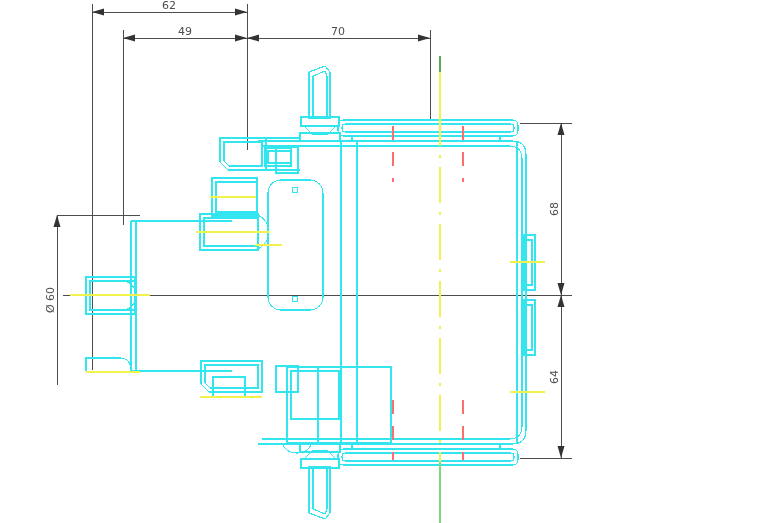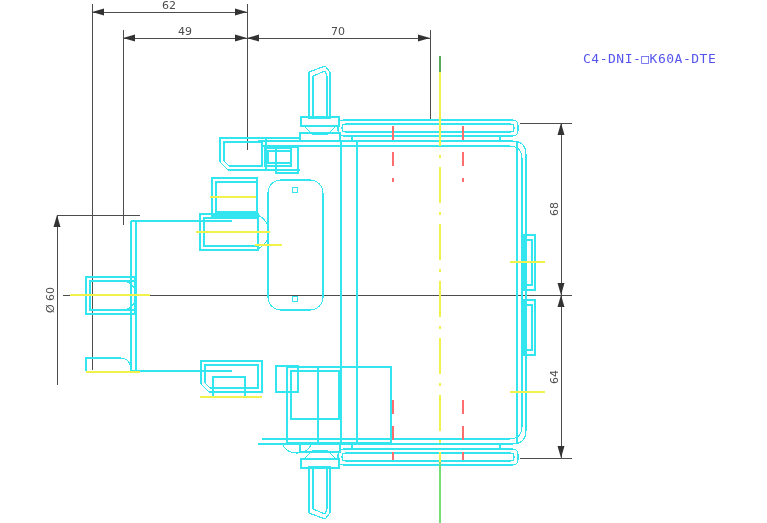--- a/index.html
+++ b/index.html
@@ -230,15 +230,14 @@
       <line x1="196" y1="232" x2="270" y2="232" stroke="#f2f24d" stroke-width="1.6"></line>
       <line x1="210" y1="197" x2="256" y2="197" stroke="#f2f24d" stroke-width="1.6"></line>
       <line x1="255" y1="245" x2="282" y2="245" stroke="#f2f24d" stroke-width="1.6"></line>
       <line x1="510" y1="262" x2="545" y2="262" stroke="#f2f24d" stroke-width="1.6"></line>
       <line x1="510" y1="392" x2="545" y2="392" stroke="#f2f24d" stroke-width="1.6"></line>
       <line x1="200" y1="397" x2="262" y2="397" stroke="#f2f24d" stroke-width="1.6"></line>
       <line x1="86" y1="372" x2="140" y2="372" stroke="#f2f24d" stroke-width="1.4"></line>
     </g>
   </svg>
 
-  <div class="part-label">C4-DNI-□K60A-DTE</div>
 
 </div>
 
 </body></html>

